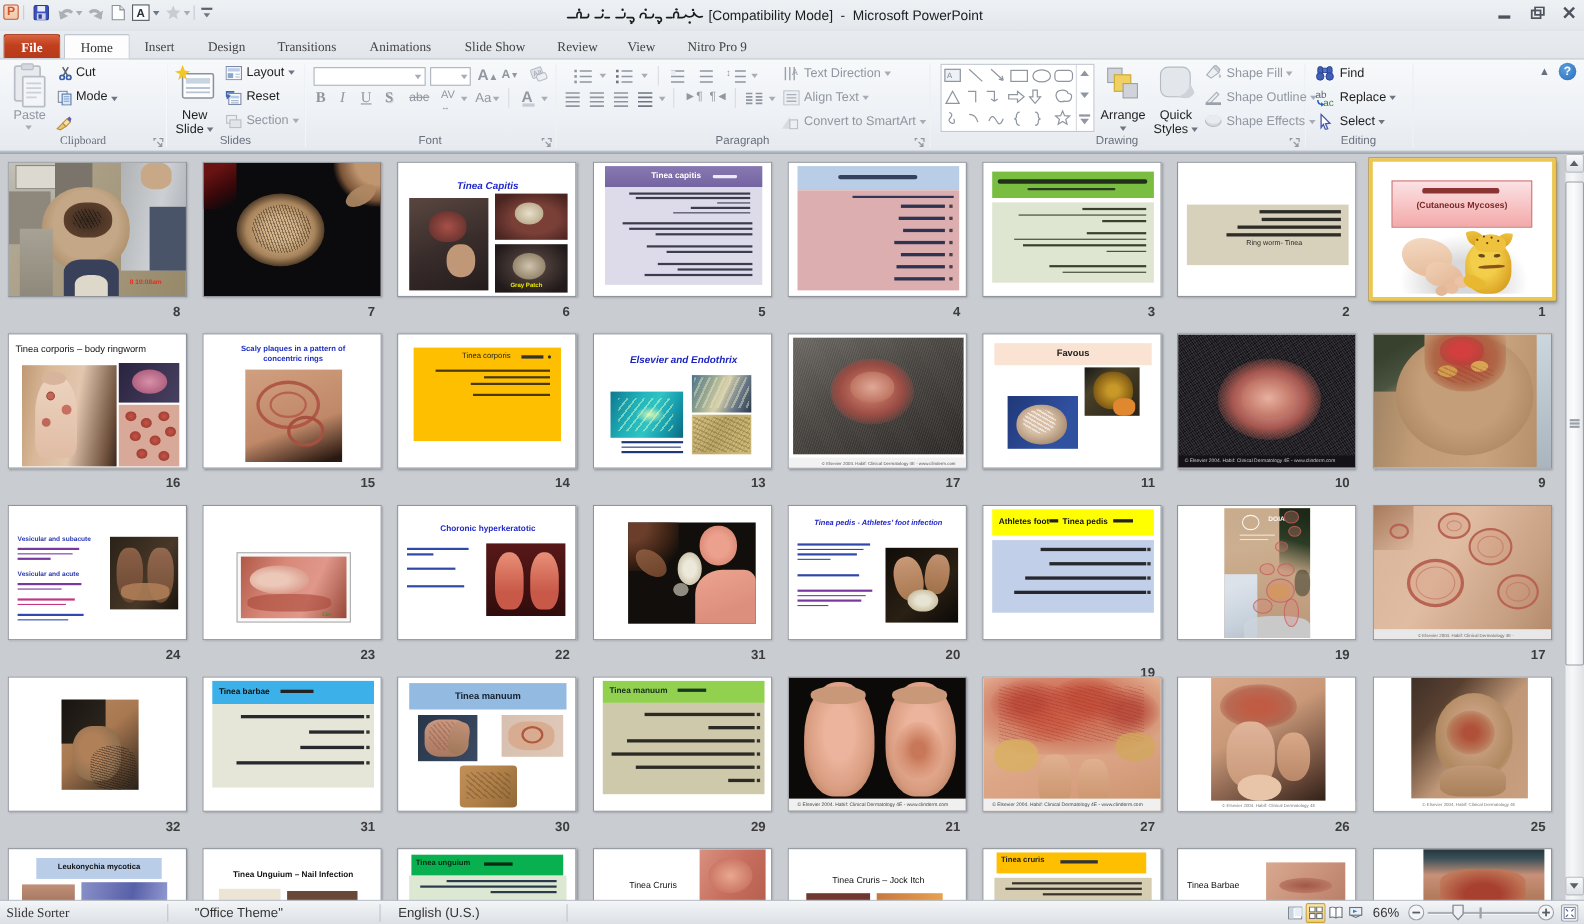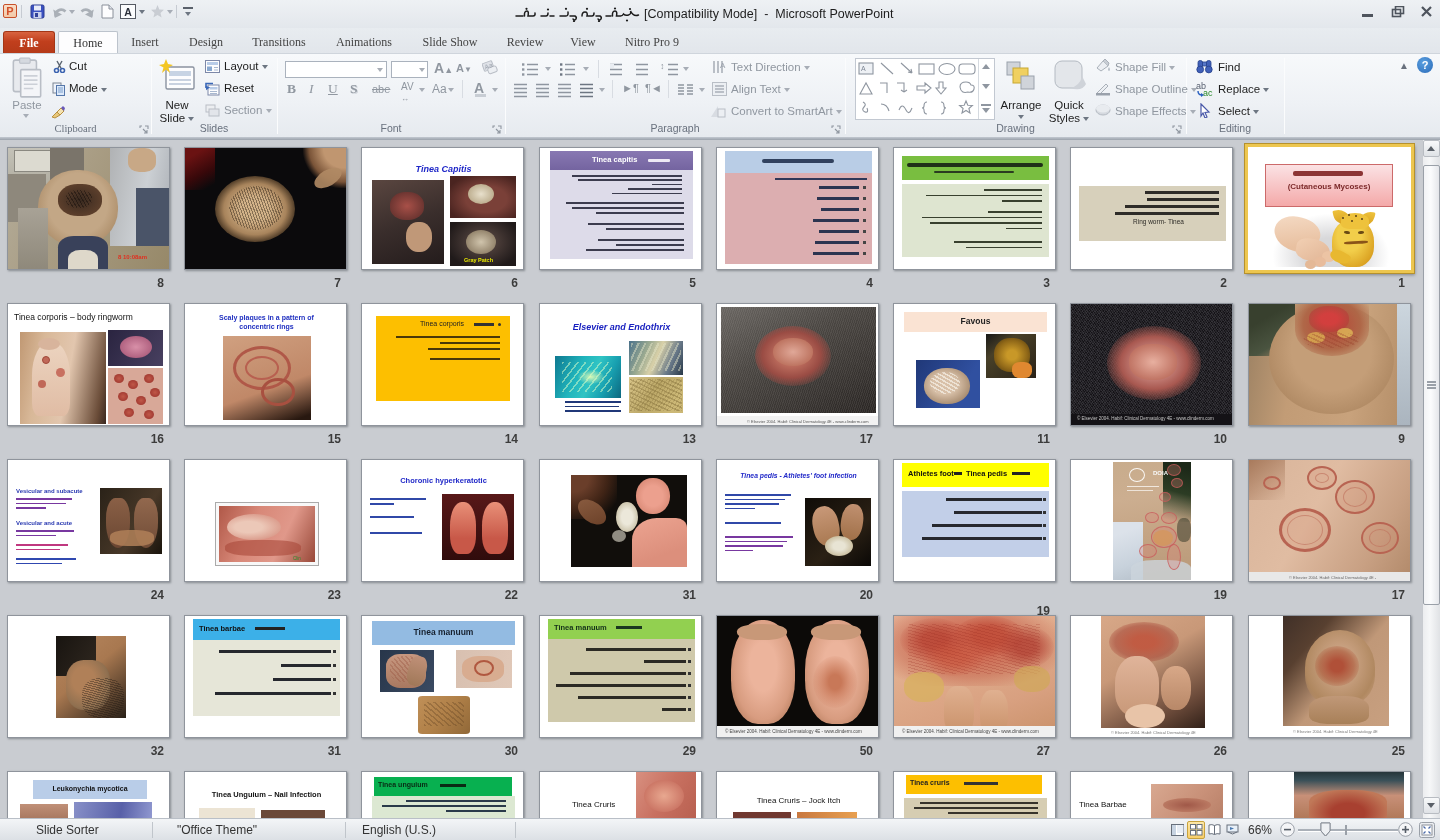--- a/index.html
+++ b/index.html
@@ -792,21 +792,21 @@
 <div class="sl" style="left:716px;top:615px;">
     <div class="abs" style="left:0px;top:0px;width:163px;height:123px;background:#0c0a08;"></div>
     <div class="abs" style="left:14px;top:4px;width:64px;height:104px;background:radial-gradient(ellipse at 50% 45%,#ecb49c 30%,#d89c80 65%,#b07858 90%);border-radius:48% 48% 42% 42%;"></div>
     <div class="abs" style="left:88px;top:4px;width:64px;height:104px;background:radial-gradient(ellipse at 50% 45%,#ecb49c 30%,#d89c80 65%,#b07858 90%);border-radius:48% 48% 42% 42%;"></div>
     <div class="abs" style="left:96px;top:40px;width:44px;height:52px;background:radial-gradient(#c87858 20%,transparent 75%);border-radius:50%;"></div>
     <div class="abs" style="left:20px;top:8px;width:50px;height:16px;background:#c89878;border-radius:45%;"></div>
     <div class="abs" style="left:94px;top:8px;width:50px;height:16px;background:#c89878;border-radius:45%;"></div>
     <div class="abs" style="left:0px;top:110px;width:163px;height:13px;background:#f0f0f0;"></div>
     <div class="abs" style="left:8px;top:113px;font-size:4.5px;color:#444;">© Elsevier 2004. Habif: Clinical Dermatology 4E - www.clinderm.com</div>
   </div>
-<div class="num" style="left:833px;top:744px;">50</div>
+<div class="num" style="left:833px;top:744px;">21</div>
 <div class="sl" style="left:893px;top:615px;">
     <div class="abs" style="left:0px;top:0px;width:163px;height:123px;background:linear-gradient(160deg,#e8b89c 0%,#e0ac8c 40%,#d8a080 70%,#c89068 100%);"></div>
     <div class="abs" style="left:0px;top:0px;width:163px;height:70px;background:radial-gradient(ellipse at 45% 40%,rgba(200,80,60,.75) 20%,rgba(190,80,60,.4) 55%,transparent 80%);"></div>
     <div class="abs" style="left:6px;top:2px;width:68px;height:44px;background:radial-gradient(rgba(184,68,52,.8) 25%,rgba(184,68,52,0) 75%);border-radius:50%;"></div>
     <div class="abs" style="left:60px;top:0px;width:70px;height:40px;background:radial-gradient(rgba(192,76,56,.85) 30%,rgba(192,76,56,0) 78%);border-radius:50%;"></div>
     <div class="abs" style="left:104px;top:10px;width:56px;height:42px;background:radial-gradient(rgba(176,60,48,.7) 25%,rgba(176,60,48,0) 75%);border-radius:50%;"></div>
     <div class="abs" style="left:30px;top:24px;width:60px;height:36px;background:radial-gradient(rgba(200,84,60,.6) 25%,rgba(200,84,60,0) 75%);border-radius:50%;"></div>
     <div class="abs" style="left:14px;top:8px;width:132px;height:50px;background:repeating-linear-gradient(15deg,rgba(150,40,30,.22) 0 1px,transparent 1px 3px);"></div>
     <div class="abs" style="left:10px;top:56px;width:40px;height:30px;background:#d8b060;border-radius:45%;opacity:.8;"></div>
     <div class="abs" style="left:120px;top:50px;width:36px;height:26px;background:#d0a858;border-radius:45%;opacity:.7;"></div>
@@ -884,21 +884,21 @@
     <div class="abs" style="left:60px;top:18px;width:78px;height:29px;background:radial-gradient(ellipse at 50% 80%,#a84030 30%,#c07858 75%);border-radius:40% 40% 0 0;"></div>
   </div>
 <div class="abs" style="left:1422px;top:140px;width:18px;height:678px;background:linear-gradient(90deg,#ecedef,#f6f7f8 40%,#e0e2e5);border-left:1px solid #c8cbd0;"></div>
 <div class="abs" style="left:1423px;top:140px;width:17px;height:17px;background:linear-gradient(#f8f9fa,#dfe2e6);border:1px solid #b8bcc2;border-radius:2px;"></div>
 <span class="abs" style="left:1427px;top:146px;width:0;height:0;border-left:4.5px solid transparent;border-right:4.5px solid transparent;border-bottom:5px solid #5a6068;"></span>
 <div class="abs" style="left:1423px;top:165px;width:17px;height:440px;background:linear-gradient(90deg,#f2f3f5,#fbfcfd 45%,#e4e6ea);border:1px solid #9aa0a8;border-radius:2px;"></div>
 <div class="abs" style="left:1427px;top:381px;width:9px;height:1.5px;background:#9aa0a8;box-shadow:0 3px 0 #9aa0a8,0 6px 0 #9aa0a8;"></div>
 <div class="abs" style="left:1423px;top:797px;width:17px;height:17px;background:linear-gradient(#f8f9fa,#dfe2e6);border:1px solid #b8bcc2;border-radius:2px;"></div>
 <span class="abs" style="left:1427px;top:803px;width:0;height:0;border-left:4.5px solid transparent;border-right:4.5px solid transparent;border-top:5px solid #5a6068;"></span>
 <div id="statusbar">
-    <div class="abs" style="left:36px;top:4px;">Slide Sorter</div>
+    <div class="abs" style="left:6px;top:4px;font-family:Liberation Serif, serif;">Slide Sorter</div>
     <div class="abs" style="left:152px;top:3px;width:1px;height:16px;background:#c0c5cb;"></div>
     <div class="abs" style="left:177px;top:4px;">"Office Theme"</div>
     <div class="abs" style="left:345px;top:3px;width:1px;height:16px;background:#c0c5cb;"></div>
     <div class="abs" style="left:362px;top:4px;">English (U.S.)</div>
     <div class="abs" style="left:515px;top:3px;width:1px;height:16px;background:#c0c5cb;"></div>
     <div class="abs" style="left:1187px;top:2px;width:18px;height:18px;background:linear-gradient(#fde8a8,#f8ce6a);border:1px solid #c8a23c;border-radius:2px;"></div>
     <svg class="abs" style="left:1171px;top:5px" width="13" height="12" viewBox="0 0 13 12">
 <rect x="0.5" y="0.5" width="12" height="11" fill="#fff" stroke="#68707c"></rect>
 <rect x="1" y="1" width="4" height="10" fill="#c8d4e2"></rect>
       <rect x="6" y="1" width="6.5" height="8" fill="#e8eef6"></rect>

